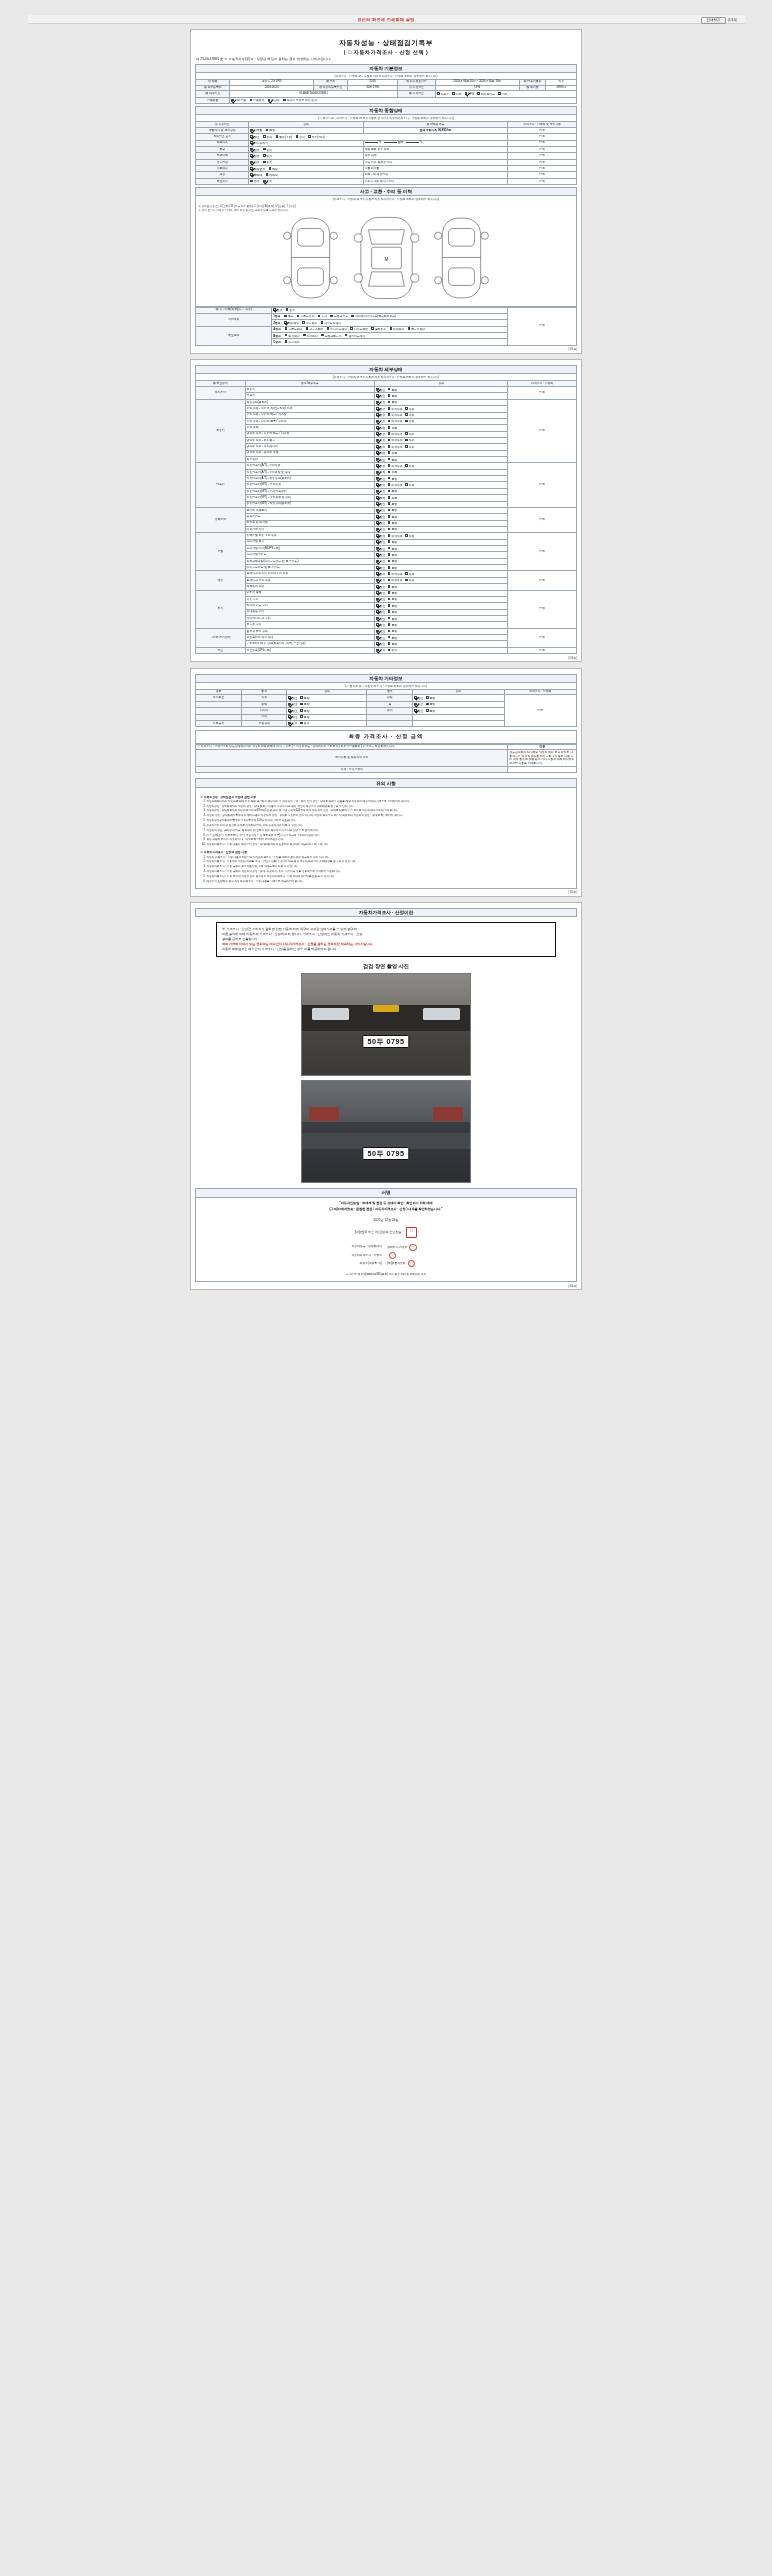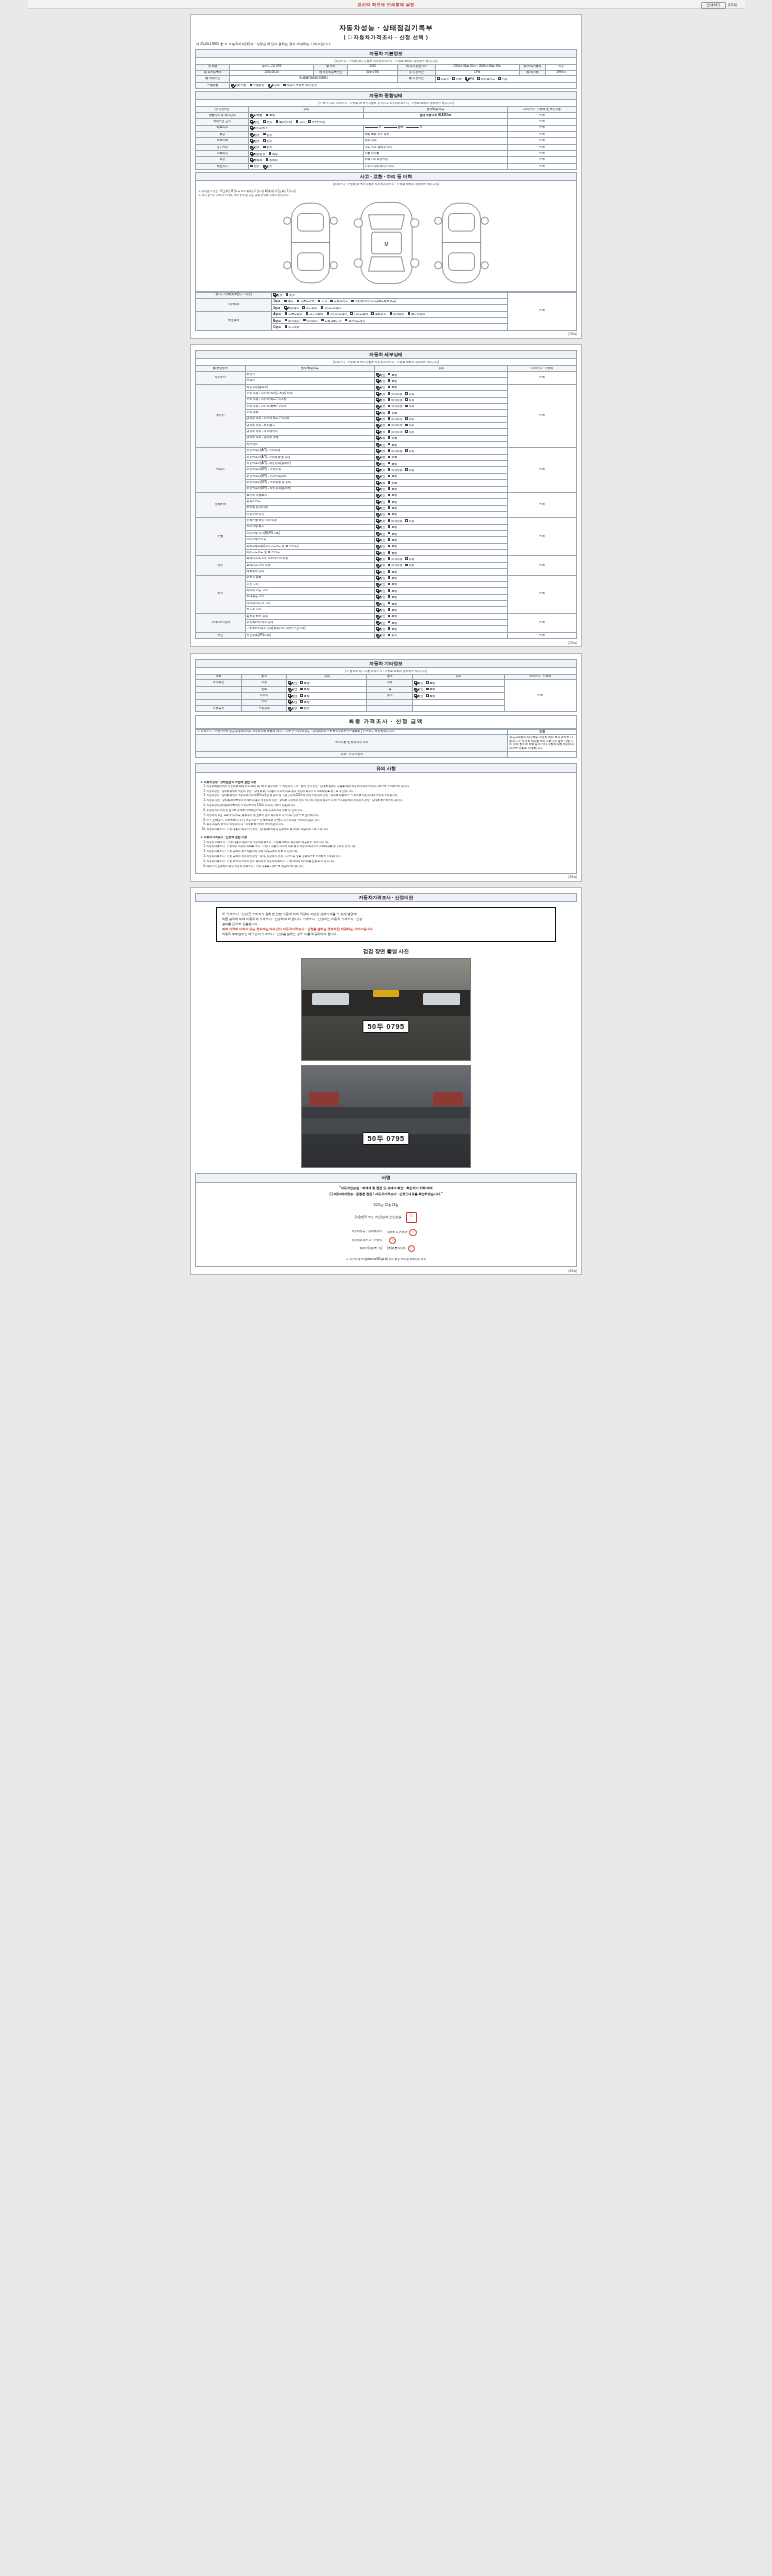--- a/index.html
+++ b/index.html
@@ -6,21 +6,21 @@
   * { box-sizing: border-box; }
   body {
     margin: 0;
     background: #e9e9ea;
     font-family: "Liberation Sans", sans-serif;
     font-size: 3.1px;
     color: #111;
   }
   .page-wrap {
     width: 717px;
-    margin: 0 auto;
+    margin: 15px auto;
     position: relative;
     border-radius: 19px;
   }
   .topbar {
     height: 9.3px;
     background: #f2f2f3;
     border-bottom: 0.5px solid #d2d2d4;
     display: flex;
     align-items: center;
     justify-content: center;

